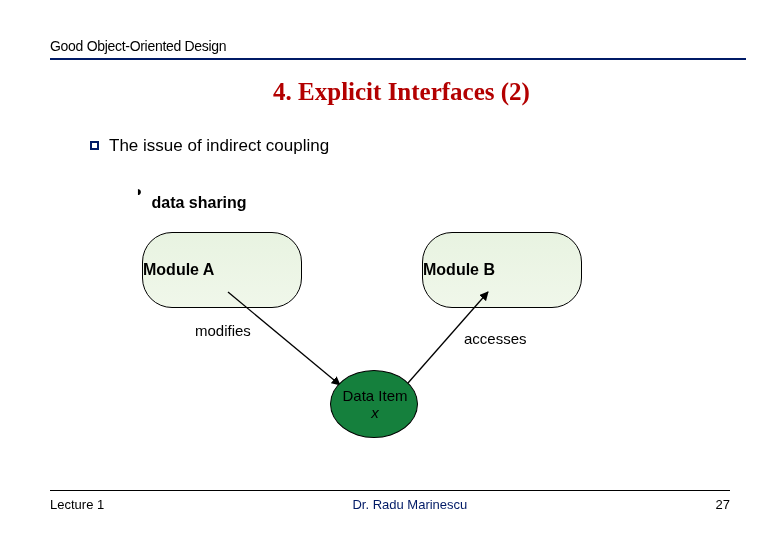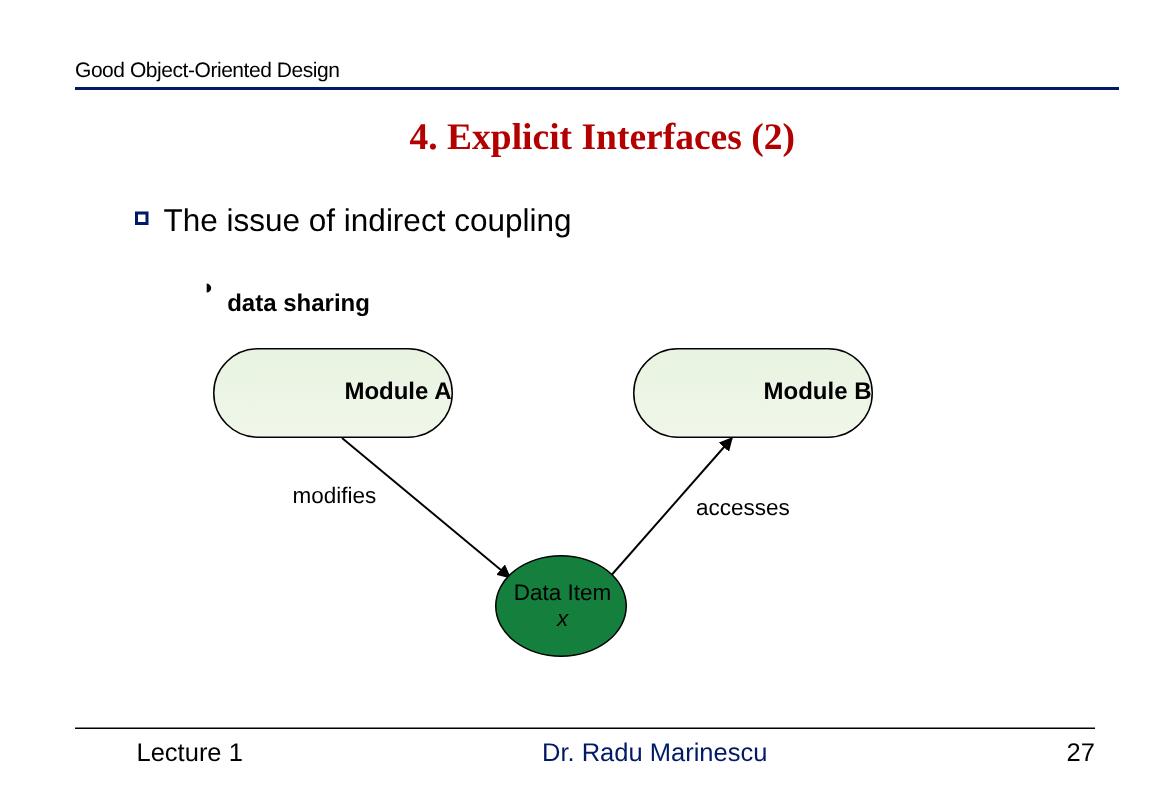--- a/index.html
+++ b/index.html
@@ -48,21 +48,21 @@
     gap: 10px;
   }
   .bullet-main .square {
     display: inline-block;
     margin-top: 5px;
     width: 9px;
     height: 9px;
     border: 2px solid #001a66;
   }
   .bullet-main .text {
-    font-size: 21px;
+    font-size: 17px;
     color: #000;
   }
   .bullet-sub {
     position: absolute;
     top: 170px;
     left: 135px;
     display: flex;
     align-items: center;
     gap: 8px;
   }
@@ -79,29 +79,29 @@
   .diagram {
     position: absolute;
     top: 210px;
     left: 50px;
     right: 50px;
     height: 240px;
   }
   .module-box {
     position: absolute;
     width: 160px;
-    height: 60px;
+    height: 76px;
     background: linear-gradient(180deg, #e8f3e1 0%, #f0f7ea 100%);
     border: 1.5px solid #000;
     border-radius: 30px;
     font-size: 16px;
     font-weight: bold;
     display: flex;
     align-items: center;
-    justify-content: flex-end;
+    justify-content: flex-start;
   }
   .module-a { top: 22px; left: 92px; }
   .module-b { top: 22px; left: 372px; }
   .label-modifies {
     position: absolute;
     top: 112px;
     left: 145px;
     font-size: 15px;
   }
   .label-accesses {
@@ -141,23 +141,22 @@
     bottom: 28px;
   }
   .footer-rule {
     border: none;
     border-top: 1px solid #000;
     margin-bottom: 6px;
   }
   .footer-row {
     display: flex;
     justify-content: center;
-    font-size: 17px;
-    color: #000;
-    margin-left: 41px;
+    font-size: 13px;
+    color: #000;
   }
   .footer-center {
     flex: 1;
     text-align: center;
     color: #001a66;
   }
 </style>
 </head>
 <body>
 

